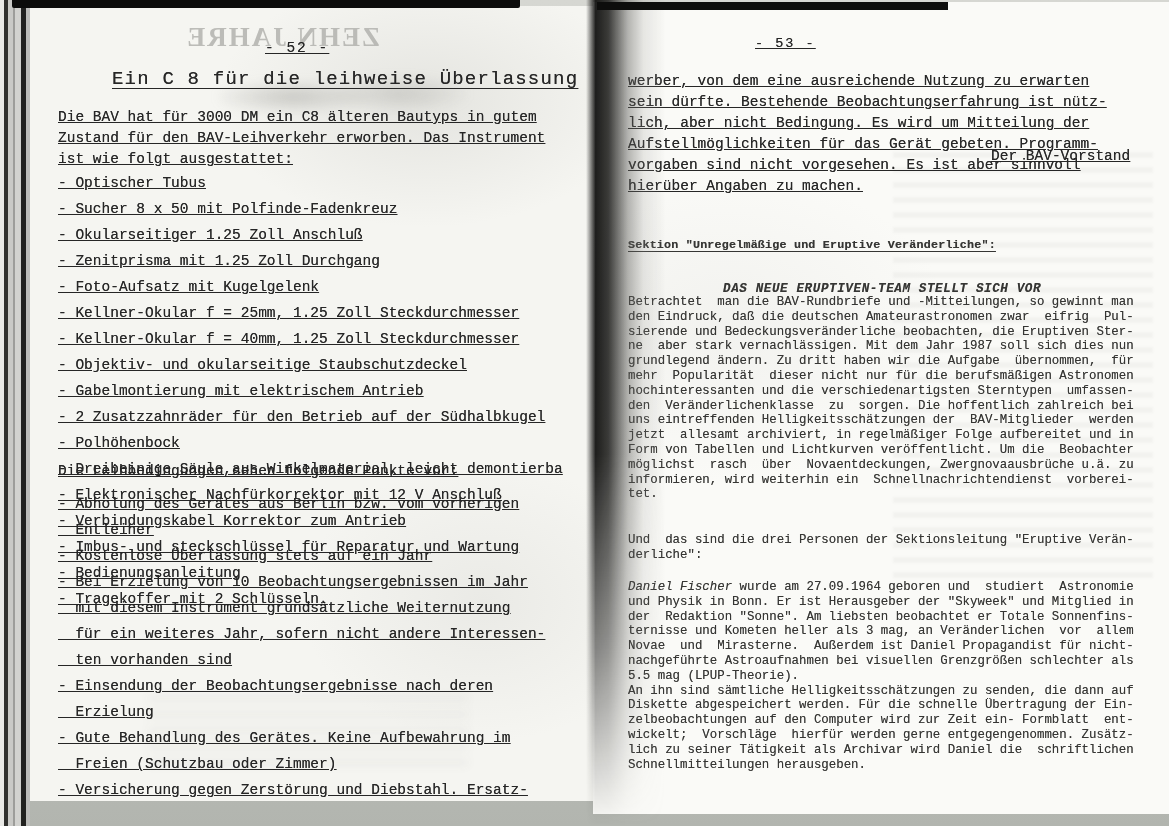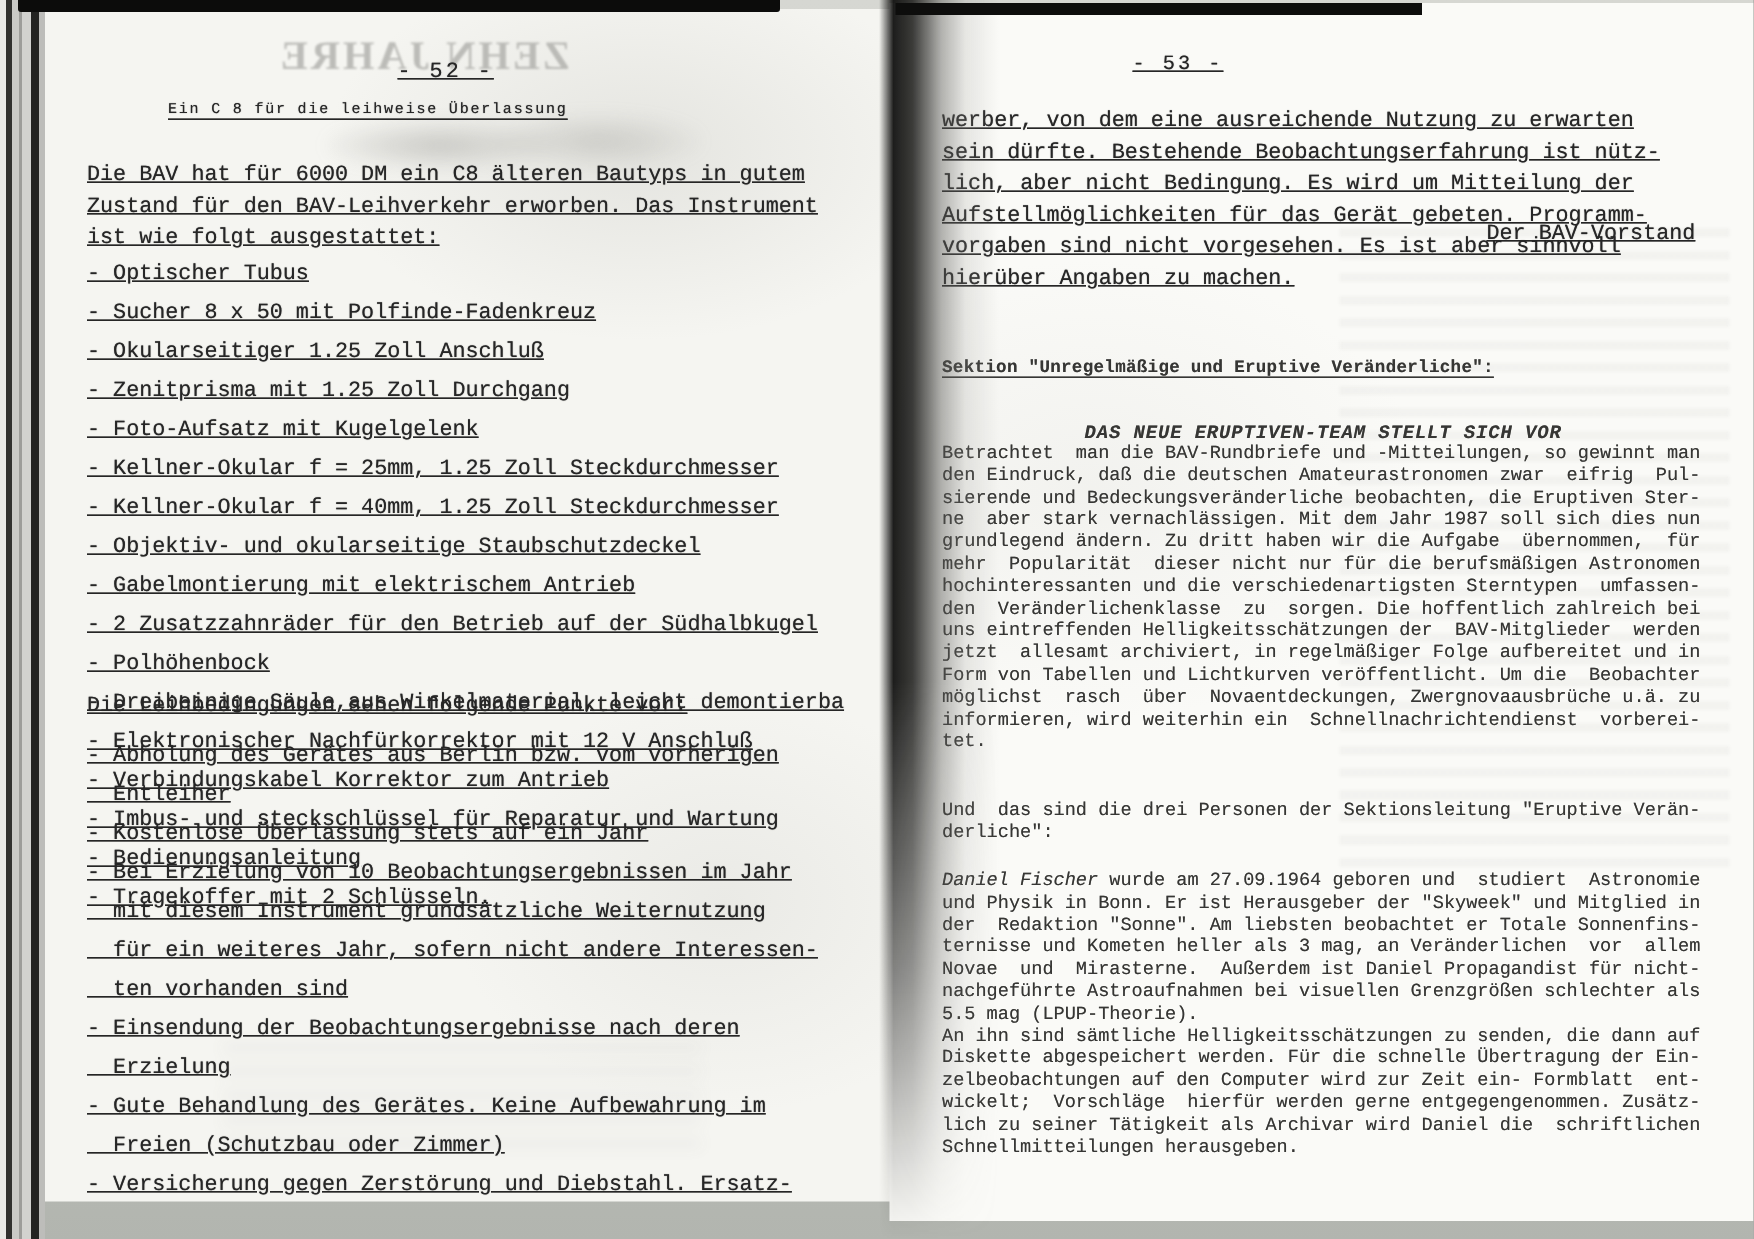--- a/index.html
+++ b/index.html
@@ -28,21 +28,21 @@
     background:
       radial-gradient(ellipse 320px 220px at 20% 40%,rgba(205,205,200,.18),rgba(205,205,200,0) 70%),
       #fafaf7;}
   
   .tw{position:absolute;white-space:pre;color:#262626;font-size:14.5px;letter-spacing:0;
       text-shadow:0 0 .6px rgba(40,40,40,.75);text-decoration:underline;}
   .tw-para{line-height:21px;}
   .tw-list{line-height:26px;}
   .tw-close{line-height:20px;}
   .pagenum{font-size:14.5px;letter-spacing:2px;}
-  .title{font-size:10px;letter-spacing:1.2px;text-decoration:underline;text-decoration-thickness:1.4px;text-underline-offset:4px;}
+  .title{font-size:19px;letter-spacing:1.2px;text-decoration:underline;text-decoration-thickness:1.4px;text-underline-offset:4px;}
   .print{position:absolute;white-space:pre;color:#363634;font-size:12.4px;line-height:14.8px;
       text-shadow:0 0 .4px rgba(55,55,53,.6);}
   .sec-head{font-size:11.7px;font-weight:bold;letter-spacing:.2px;text-decoration:underline;text-decoration-thickness:1.2px;text-underline-offset:3px;}
   .sec-title{font-size:12.6px;font-weight:bold;font-style:italic;letter-spacing:.6px;margin-top:24px;}
   .bio-name{font-style:italic;}
   
   .ghost-zehn{position:absolute;left:192px;top:16px;width:160px;
     font-family:"Liberation Serif","DejaVu Serif",serif;font-weight:bold;font-size:27px;letter-spacing:2px;
     color:#aaaaa6;opacity:.75;transform:scaleX(-1);filter:blur(.7px);white-space:nowrap;}
   .smudge{position:absolute;filter:blur(5px);pointer-events:none;}
@@ -60,21 +60,21 @@
 
 <div class="canvas">
 
   <div class="page page-left">
     <div class="ghost-zehn">ZEHN JAHRE</div>
     <div class="smudge smudge-a"></div>
     <div class="smudge smudge-b"></div>
 
     <div class="tw pagenum" style="left:237px;top:34px;">- 52 -</div>
     <div class="tw title" style="left:84px;top:62px;">Ein C 8 für die leihweise Überlassung</div>
-    <div class="tw tw-para" style="left:30px;top:101px;">Die BAV hat für 6000 DM ein C8 älteren Bautyps in gutem
+    <div class="tw tw-para" style="left:30px;top:101px;">Die BAV hat für 3000 DM ein C8 älteren Bautyps in gutem
 Zustand für den BAV-Leihverkehr erworben. Das Instrument
 ist wie folgt ausgestattet:</div>
     <div class="tw tw-list" style="left:30px;top:164px;">- Optischer Tubus
 - Sucher 8 x 50 mit Polfinde-Fadenkreuz
 - Okularseitiger 1.25 Zoll Anschluß
 - Zenitprisma mit 1.25 Zoll Durchgang
 - Foto-Aufsatz mit Kugelgelenk
 - Kellner-Okular f = 25mm, 1.25 Zoll Steckdurchmesser
 - Kellner-Okular f = 40mm, 1.25 Zoll Steckdurchmesser
 - Objektiv- und okularseitige Staubschutzdeckel

